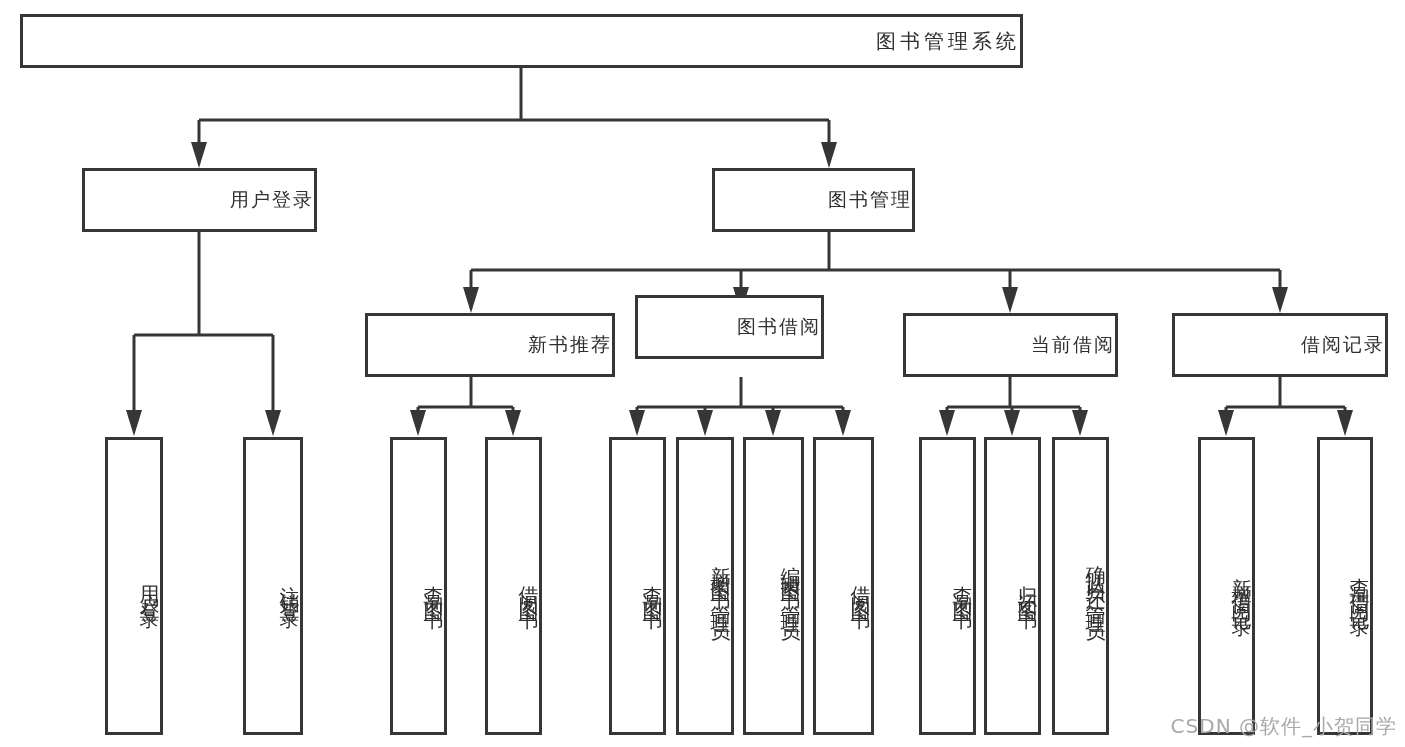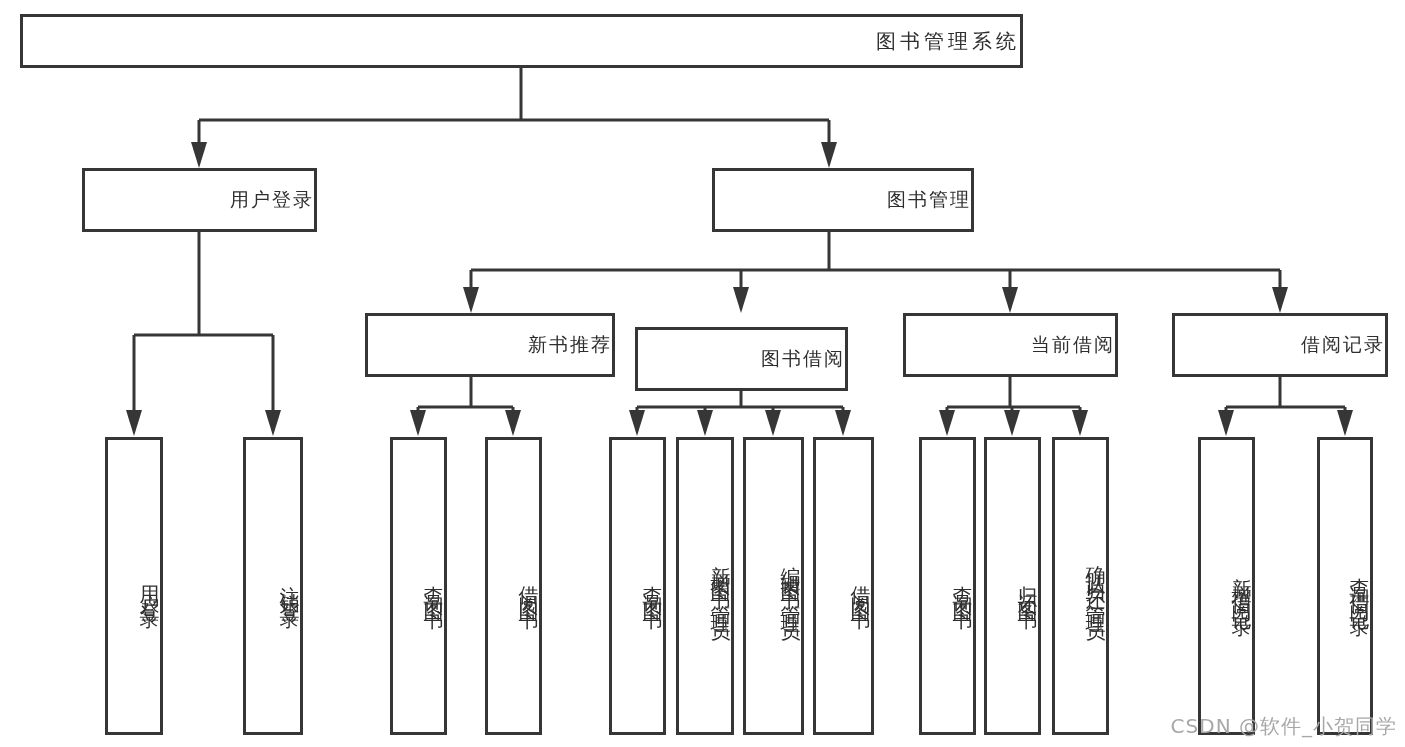--- a/index.html
+++ b/index.html
@@ -92,28 +92,28 @@
     </g>
   </svg>
 
   <div class="box" style="left:20px;top:14px;width:1003px;height:54px">
     <span class="root-label">图书管理系统</span>
   </div>
 
   <div class="box" style="left:82px;top:168px;width:235px;height:64px">
     <span class="h-label">用户登录</span>
   </div>
-  <div class="box" style="left:712px;top:168px;width:262px;height:64px">
+  <div class="box" style="left:712px;top:168px;width:203px;height:64px">
     <span class="h-label">图书管理</span>
   </div>
 
   <div class="box" style="left:365px;top:313px;width:250px;height:64px">
     <span class="h-label">新书推荐</span>
   </div>
-  <div class="box" style="left:635px;top:327px;width:213px;height:64px">
+  <div class="box" style="left:635px;top:295px;width:189px;height:64px">
     <span class="h-label">图书借阅</span>
   </div>
   <div class="box" style="left:903px;top:313px;width:215px;height:64px">
     <span class="h-label">当前借阅</span>
   </div>
   <div class="box" style="left:1172px;top:313px;width:216px;height:64px">
     <span class="h-label">借阅记录</span>
   </div>
 
   <div class="box" style="left:105px;top:437px;width:58px;height:298px">

